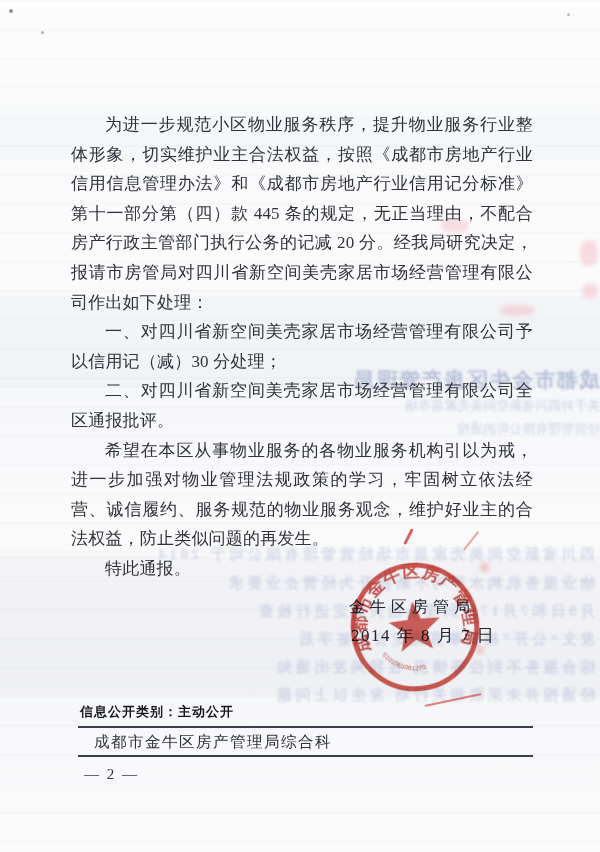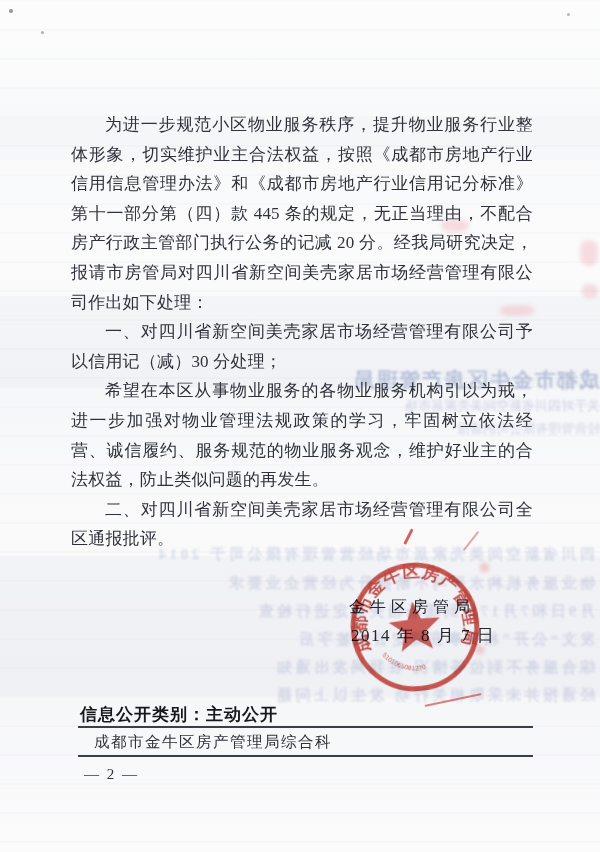--- a/index.html
+++ b/index.html
@@ -61,21 +61,21 @@
 
   
   .redmark{position:absolute; background:rgba(205,60,55,0.8); z-index:8; border-radius:2px;}
   .mark1{left:407px; top:528px; width:2.5px; height:17px; transform:rotate(27deg);}
   .mark2{left:470px; top:529px; width:2px;   height:24px; transform:rotate(38deg); opacity:.55;}
   .mark3{left:424px; top:699px; width:58px;  height:2px;  transform:rotate(-12deg); opacity:.8;}
 
   
   .footer-label{position:absolute; left:80px; top:703px; z-index:6;
                 font-family:"Liberation Sans", sans-serif; font-weight:bold;
-                font-size:17px; color:#16181d; letter-spacing:1px;}
+                font-size:13px; color:#16181d; letter-spacing:1px;}
   .rule{position:absolute; left:78px; width:455px; background:#3b3e46; z-index:6;}
   .rule1{top:726px; height:2px;}
   .rule2{top:755px; height:1.8px;}
   .issuer-row{position:absolute; left:94px; top:732px; width:426px; z-index:6;
               display:flex; justify-content:space-between; align-items:flex-end;
               font-size:15.5px; color:#2f323a; letter-spacing:1.5px;}
   .page-num{position:absolute; left:84px; top:766px; z-index:6;
             font-size:15px; color:#2f323a; letter-spacing:2px;}
 </style>
 </head>
@@ -102,22 +102,23 @@
   <div class="blob blob1"></div>
   <div class="blob blob2"></div>
   <div class="blob blob3"></div>
   <div class="blob blob4"></div>
   <div class="blob blob5"></div>
   <div class="blob blob6"></div>
 
   <div class="content">
     <p>为进一步规范小区物业服务秩序，提升物业服务行业整体形象，切实维护业主合法权益，按照《成都市房地产行业信用信息管理办法》和《成都市房地产行业信用记分标准》第十一部分第（四）款 445 条的规定，无正当理由，不配合房产行政主管部门执行公务的记减 20 分。经我局研究决定，报请市房管局对四川省新空间美壳家居市场经营管理有限公司作出如下处理：</p>
     <p>一、对四川省新空间美壳家居市场经营管理有限公司予以信用记（减）30 分处理；</p>
+    <p>二、对四川省新空间美壳家居市场经营管理有限公司全区通报批评。</p>
     <p>希望在本区从事物业服务的各物业服务机构引以为戒，进一步加强对物业管理法规政策的学习，牢固树立依法经营、诚信履约、服务规范的物业服务观念，维护好业主的合法权益，防止类似问题的再发生。</p>
-    <p>二、对四川省新空间美壳家居市场经营管理有限公司全区通报批评。</p>
+    <p>特此通报。</p>
   </div>
 
   <div class="sig-agency">金牛区房管局</div>
   <div class="sig-date">2014 年 8 月 7 日</div>
 
   <svg class="seal" viewBox="0 0 200 200">
     <defs>
       <path id="ringPath" d="M 36,128 A 70,70 0 1 1 164,128" fill="none"></path>
       <path id="serialPath" d="M 48,132 A 61,61 0 0 0 152,132" fill="none"></path>
     </defs>

